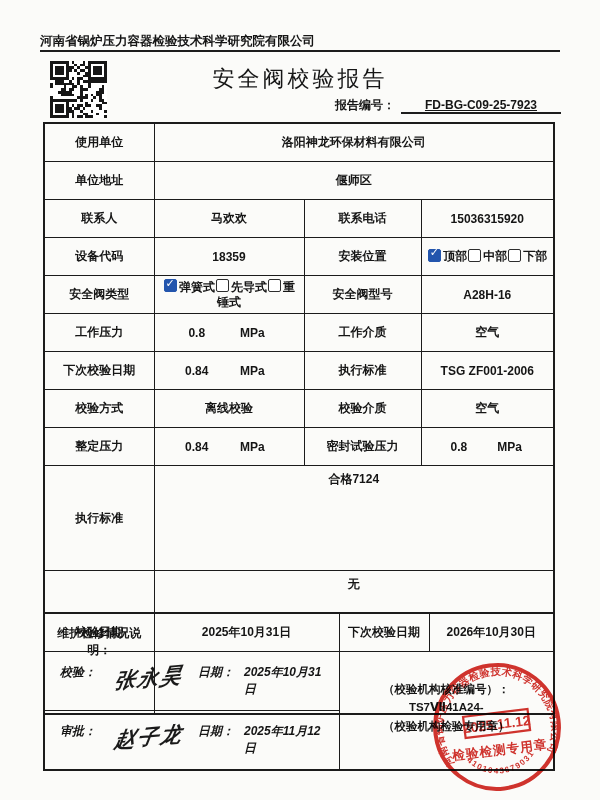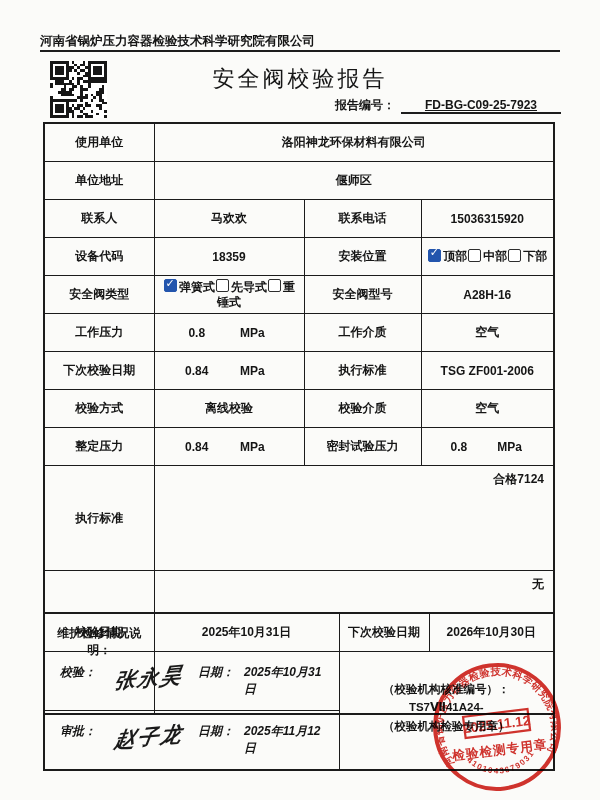--- a/index.html
+++ b/index.html
@@ -30,21 +30,21 @@
     border-bottom:2px solid #1d1d1d;padding-bottom:0;text-decoration:underline;}
 
   
   table{border-collapse:collapse;table-layout:fixed;width:510px;}
   .tbl{position:absolute;left:43px;}
   #tbl-main{top:122px;}
   #tbl-foot{top:612px;}
   td{border:1.5px solid #1b1b1b;font-size:12px;font-weight:700;
      text-align:center;vertical-align:middle;padding:10px 3px;overflow:hidden;}
   #tbl-main,#tbl-foot{border:2px solid #1b1b1b;}
-  td.top-left{vertical-align:top;text-align:right;padding:5px 9px;}
+  td.top-left{vertical-align:top;text-align:center;padding:5px 9px;}
   td.wrapcell{line-height:1.25;padding:1px 5px;}
   .unitflex{display:flex;align-items:center;}
   .unitflex .uv{flex:1.3;text-align:center;}
   .unitflex .uu{flex:1;text-align:left;padding-left:4px;}
 
   
   .cb{display:inline-block;width:11px;height:11px;border:1.6px solid #2d2d2d;
       border-radius:2px;vertical-align:-1.5px;margin:0 2px 0 1px;position:relative;background:#fff;}
   .cb.checked{background:#2355ad;border-color:#2355ad;}
   .cb.checked::after{content:"✓";position:absolute;left:0.5px;top:-3.5px;

